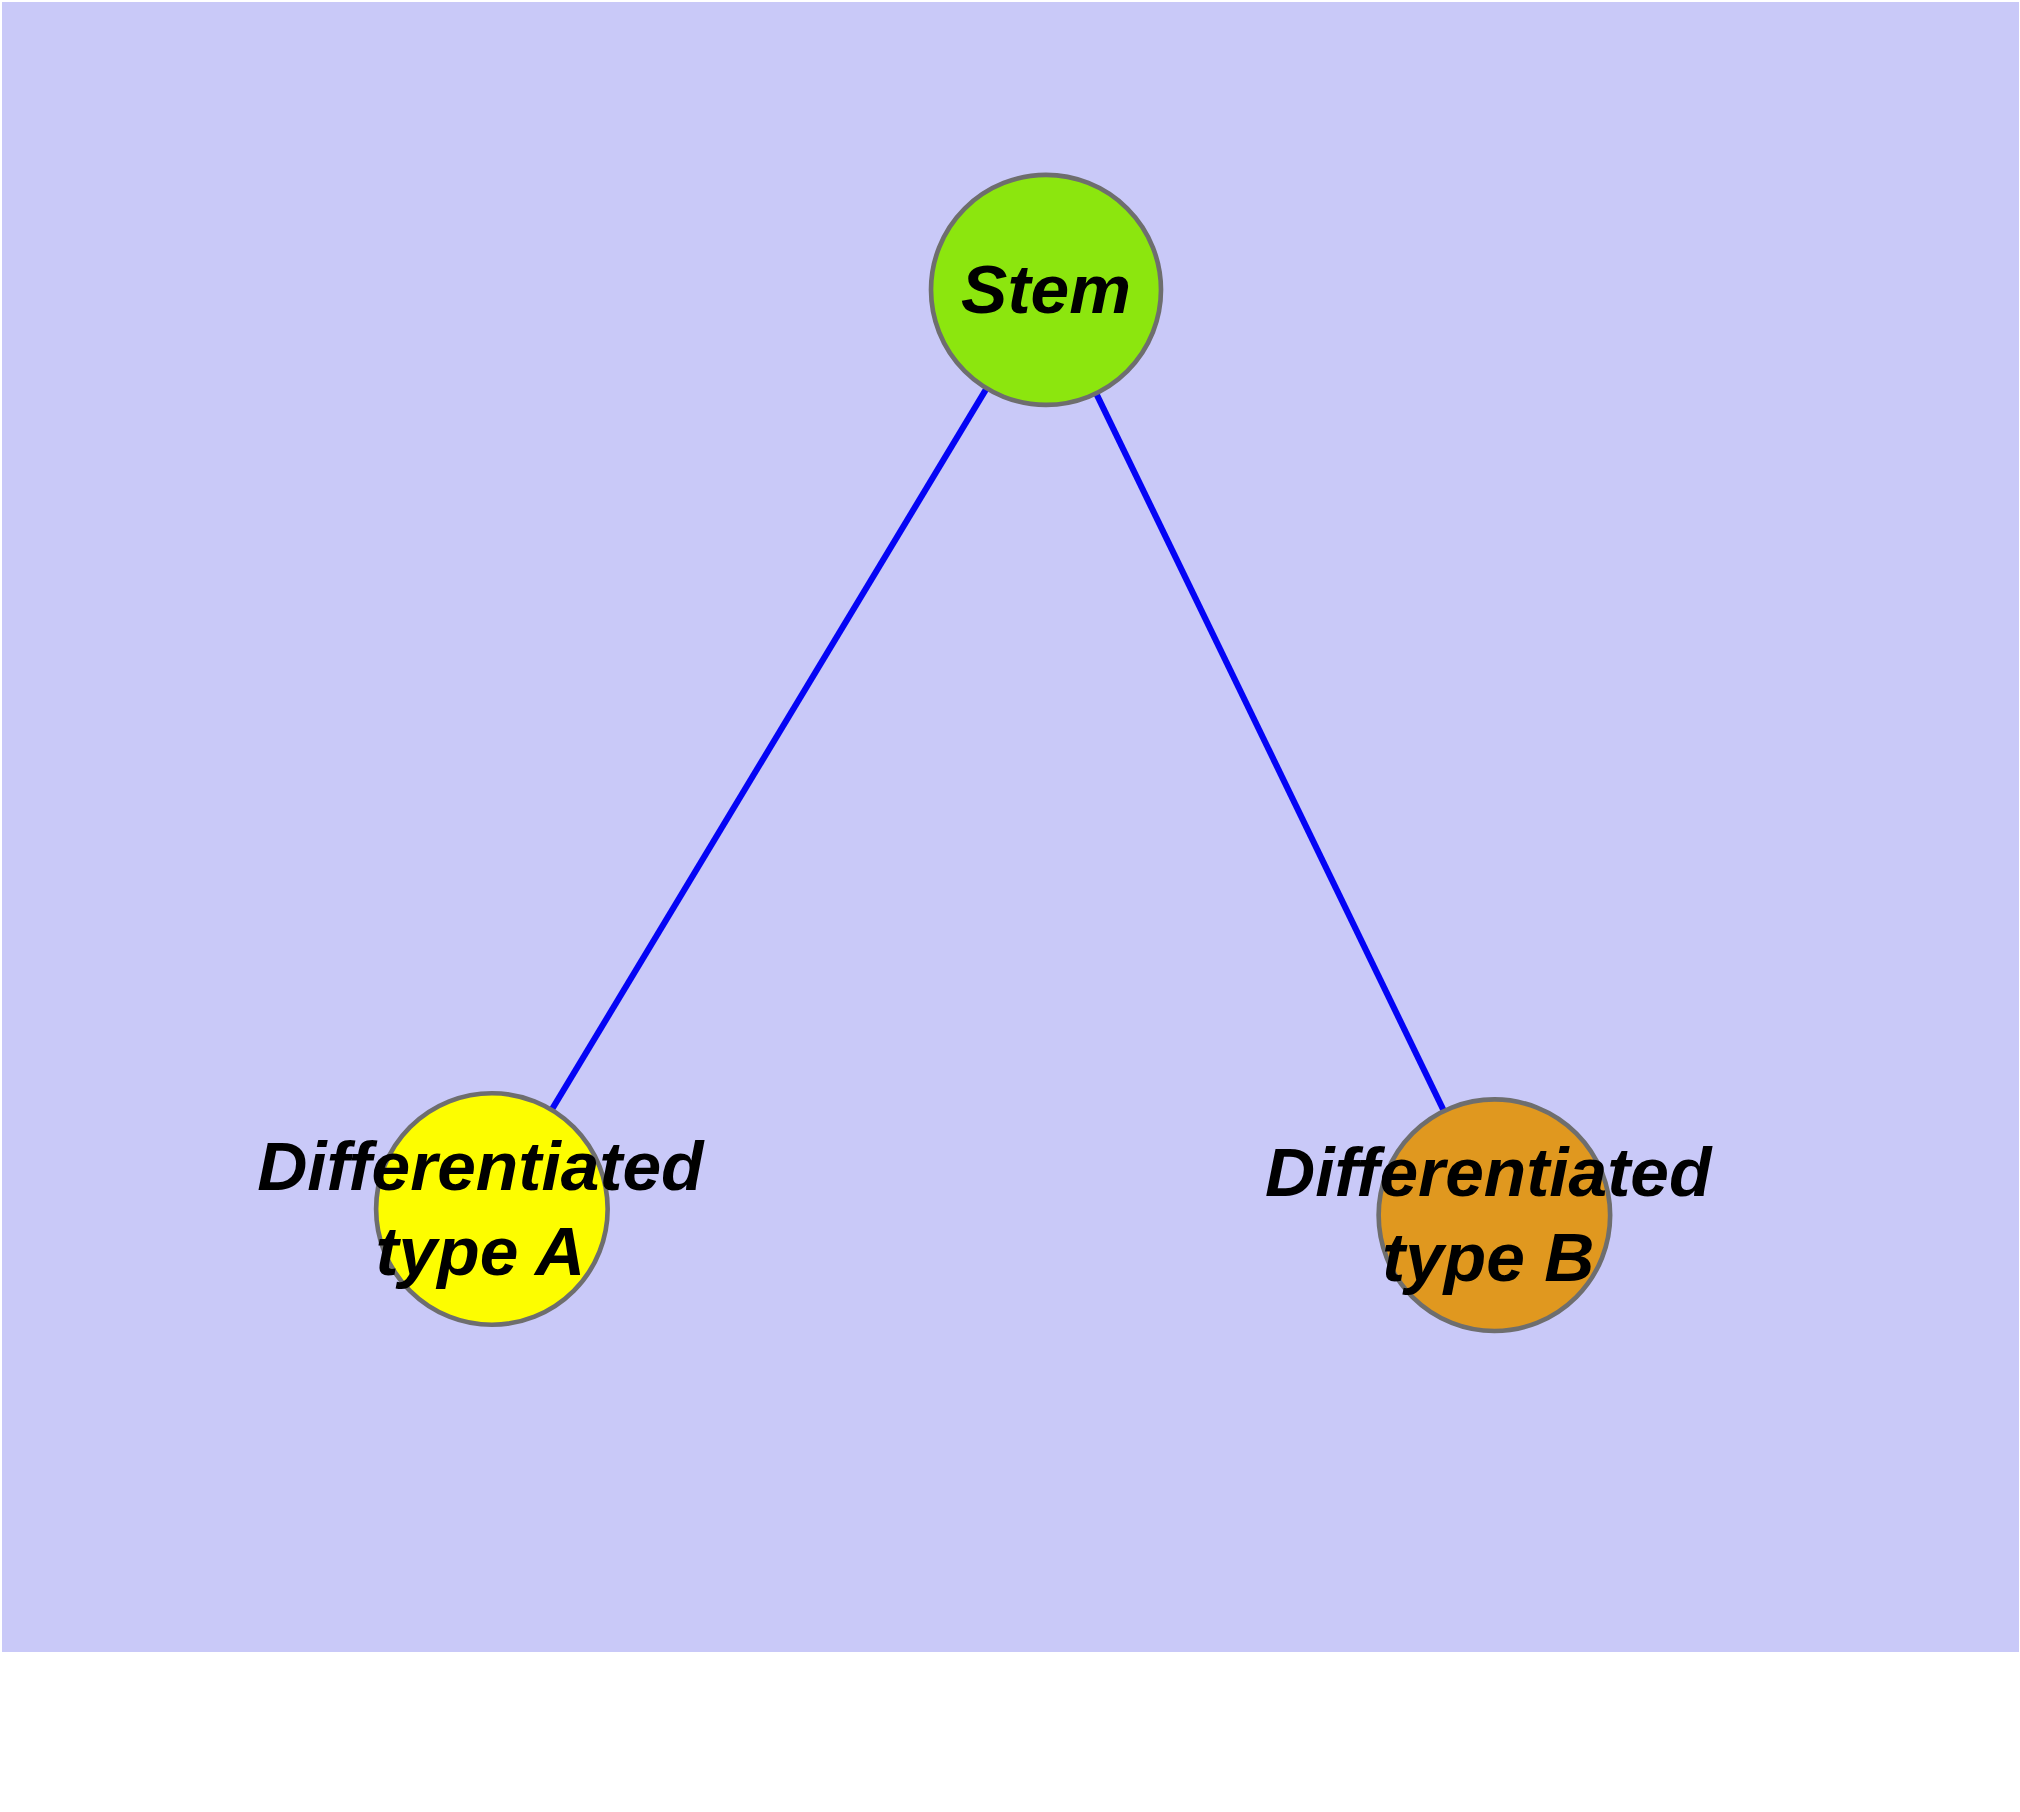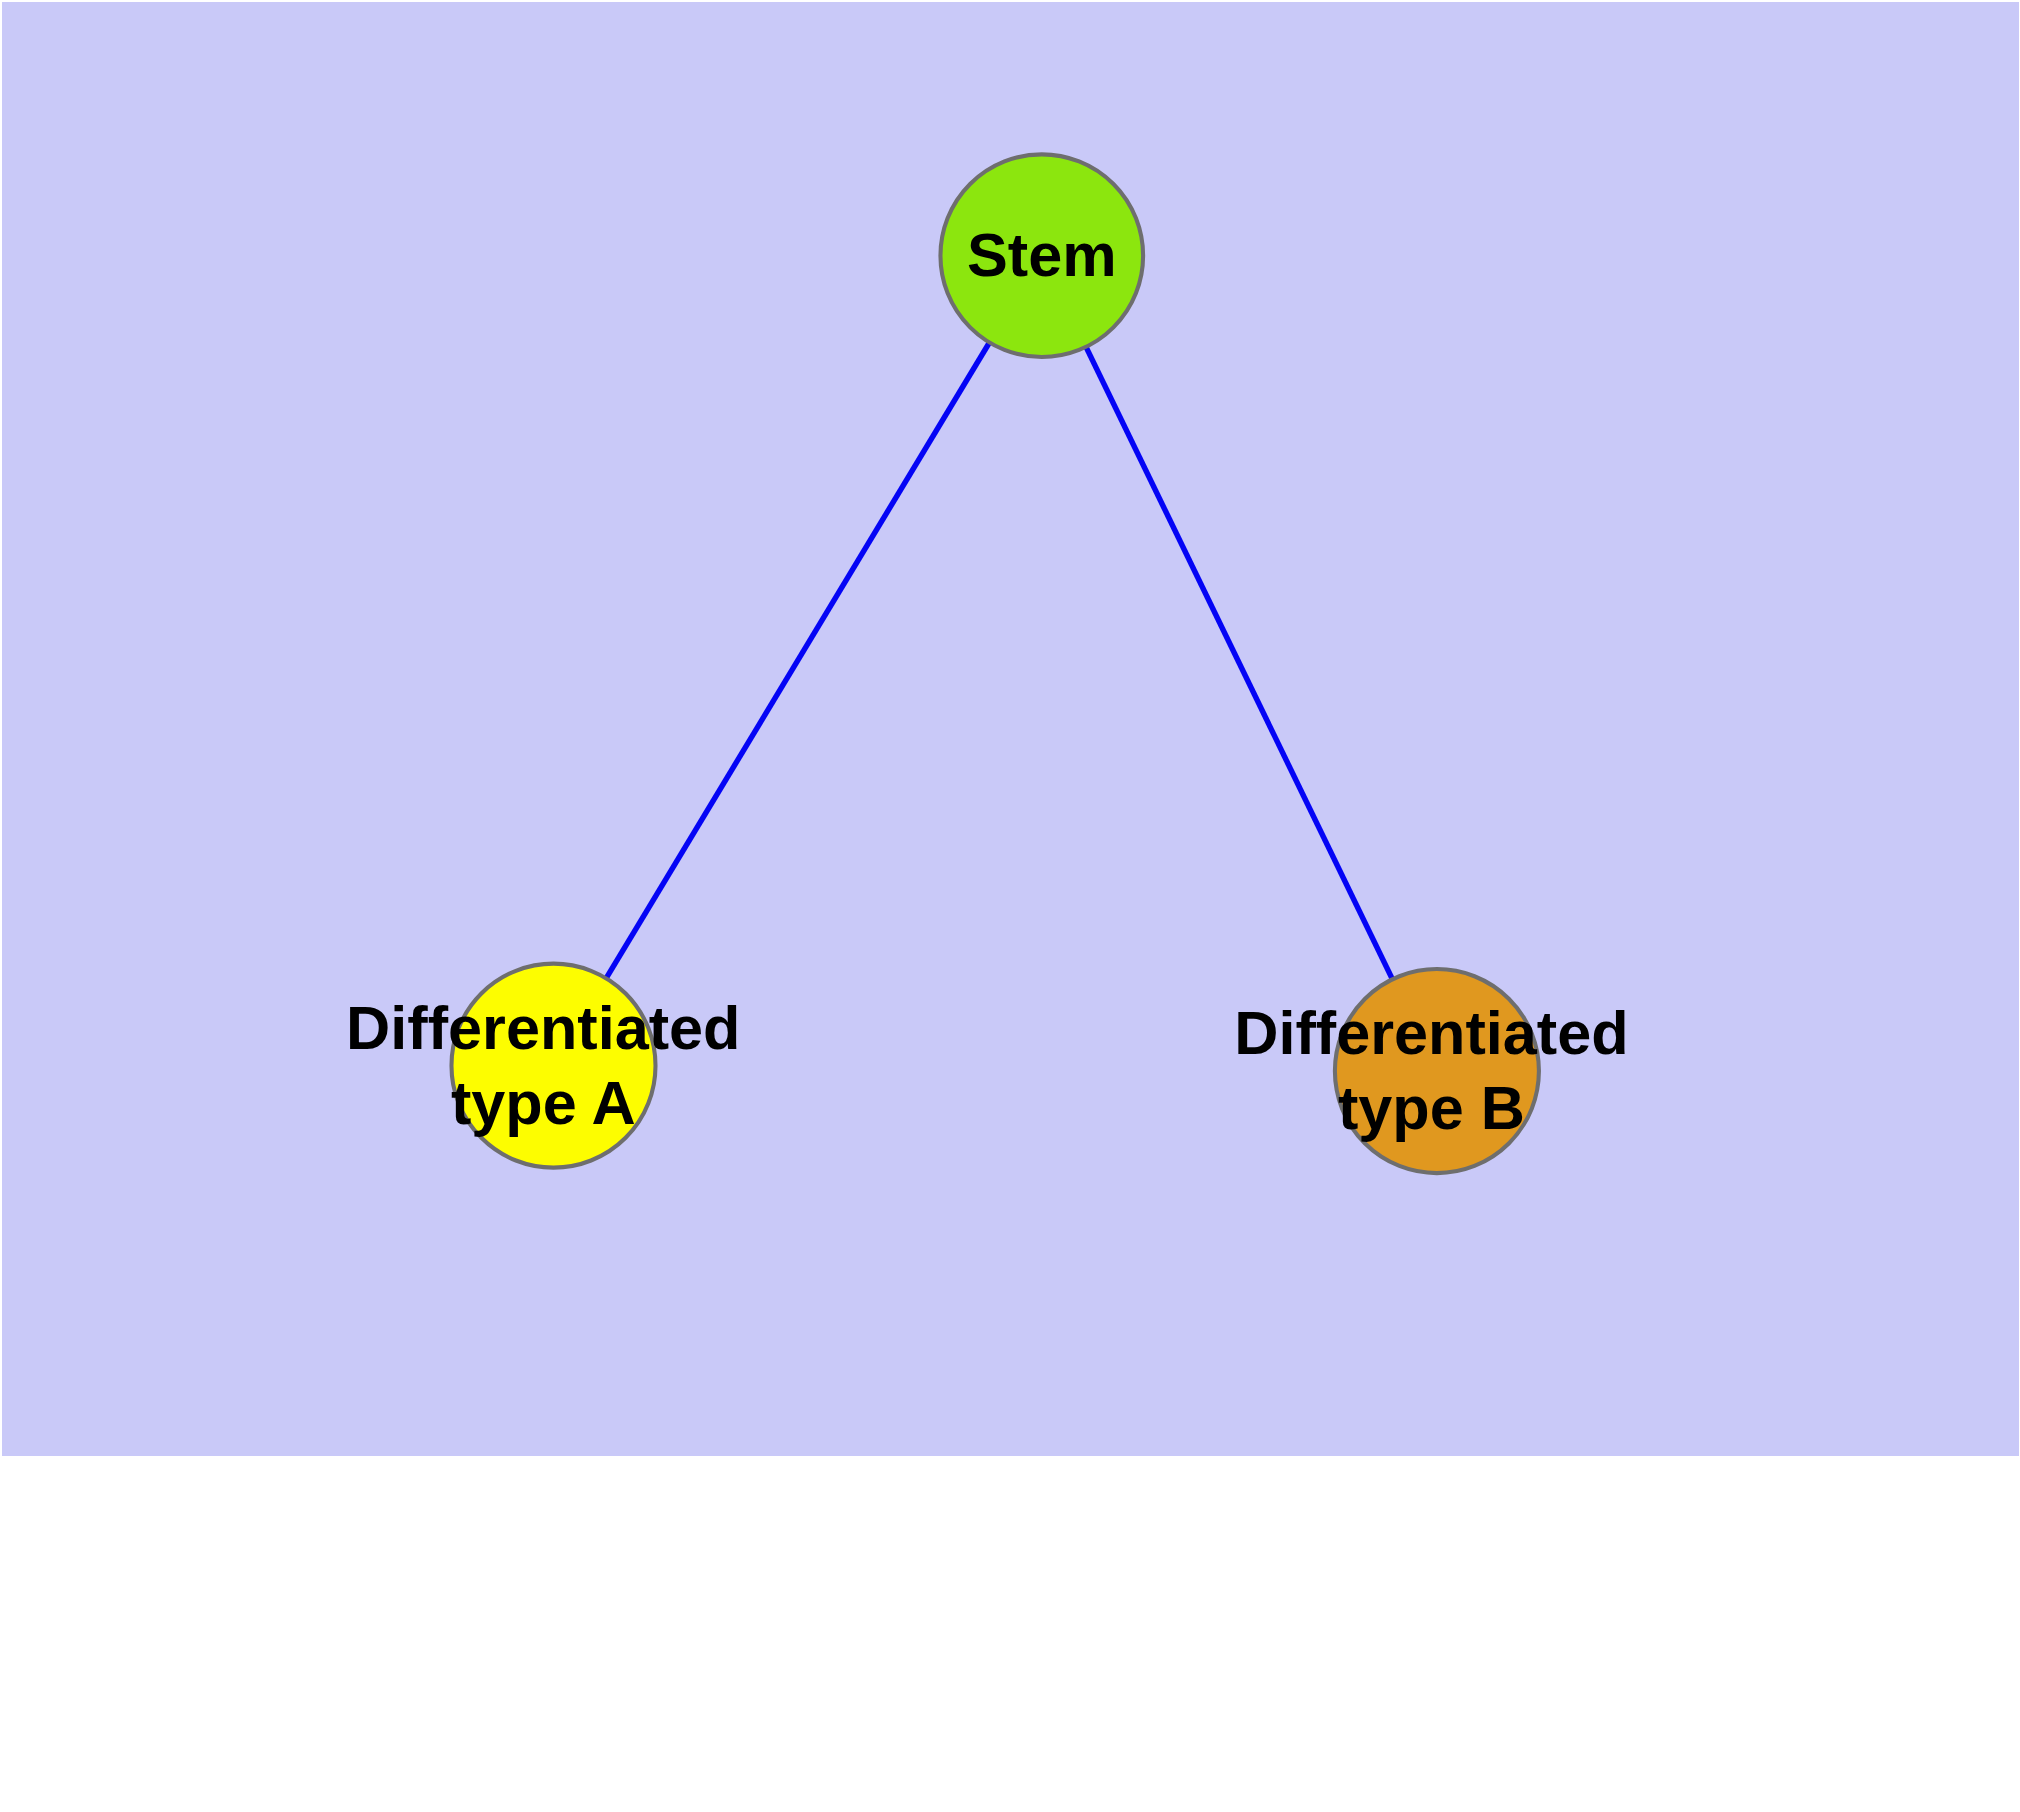--- a/index.html
+++ b/index.html
@@ -3,26 +3,27 @@
 <meta charset="utf-8">
 <style>
   html, body {
     margin: 0;
     padding: 0;
     background: #ffffff;
   }
   .canvas {
     position: relative;
     width: 2021px;
-    height: 1456px;
+    height: 1652px;
     box-sizing: border-box;
     border-top: 2.5px solid #ffffff;
     border-left: 2.5px solid #ffffff;
     border-right: 2.5px solid #ffffff;
     overflow: hidden;
+    font-style: italic;
   }
   .graph-svg {
     position: absolute;
     inset: 0;
     width: 100%;
     height: 100%;
     display: block;
     font-family: "Liberation Sans", "DejaVu Sans", sans-serif;
   }
   .graph-svg text {

